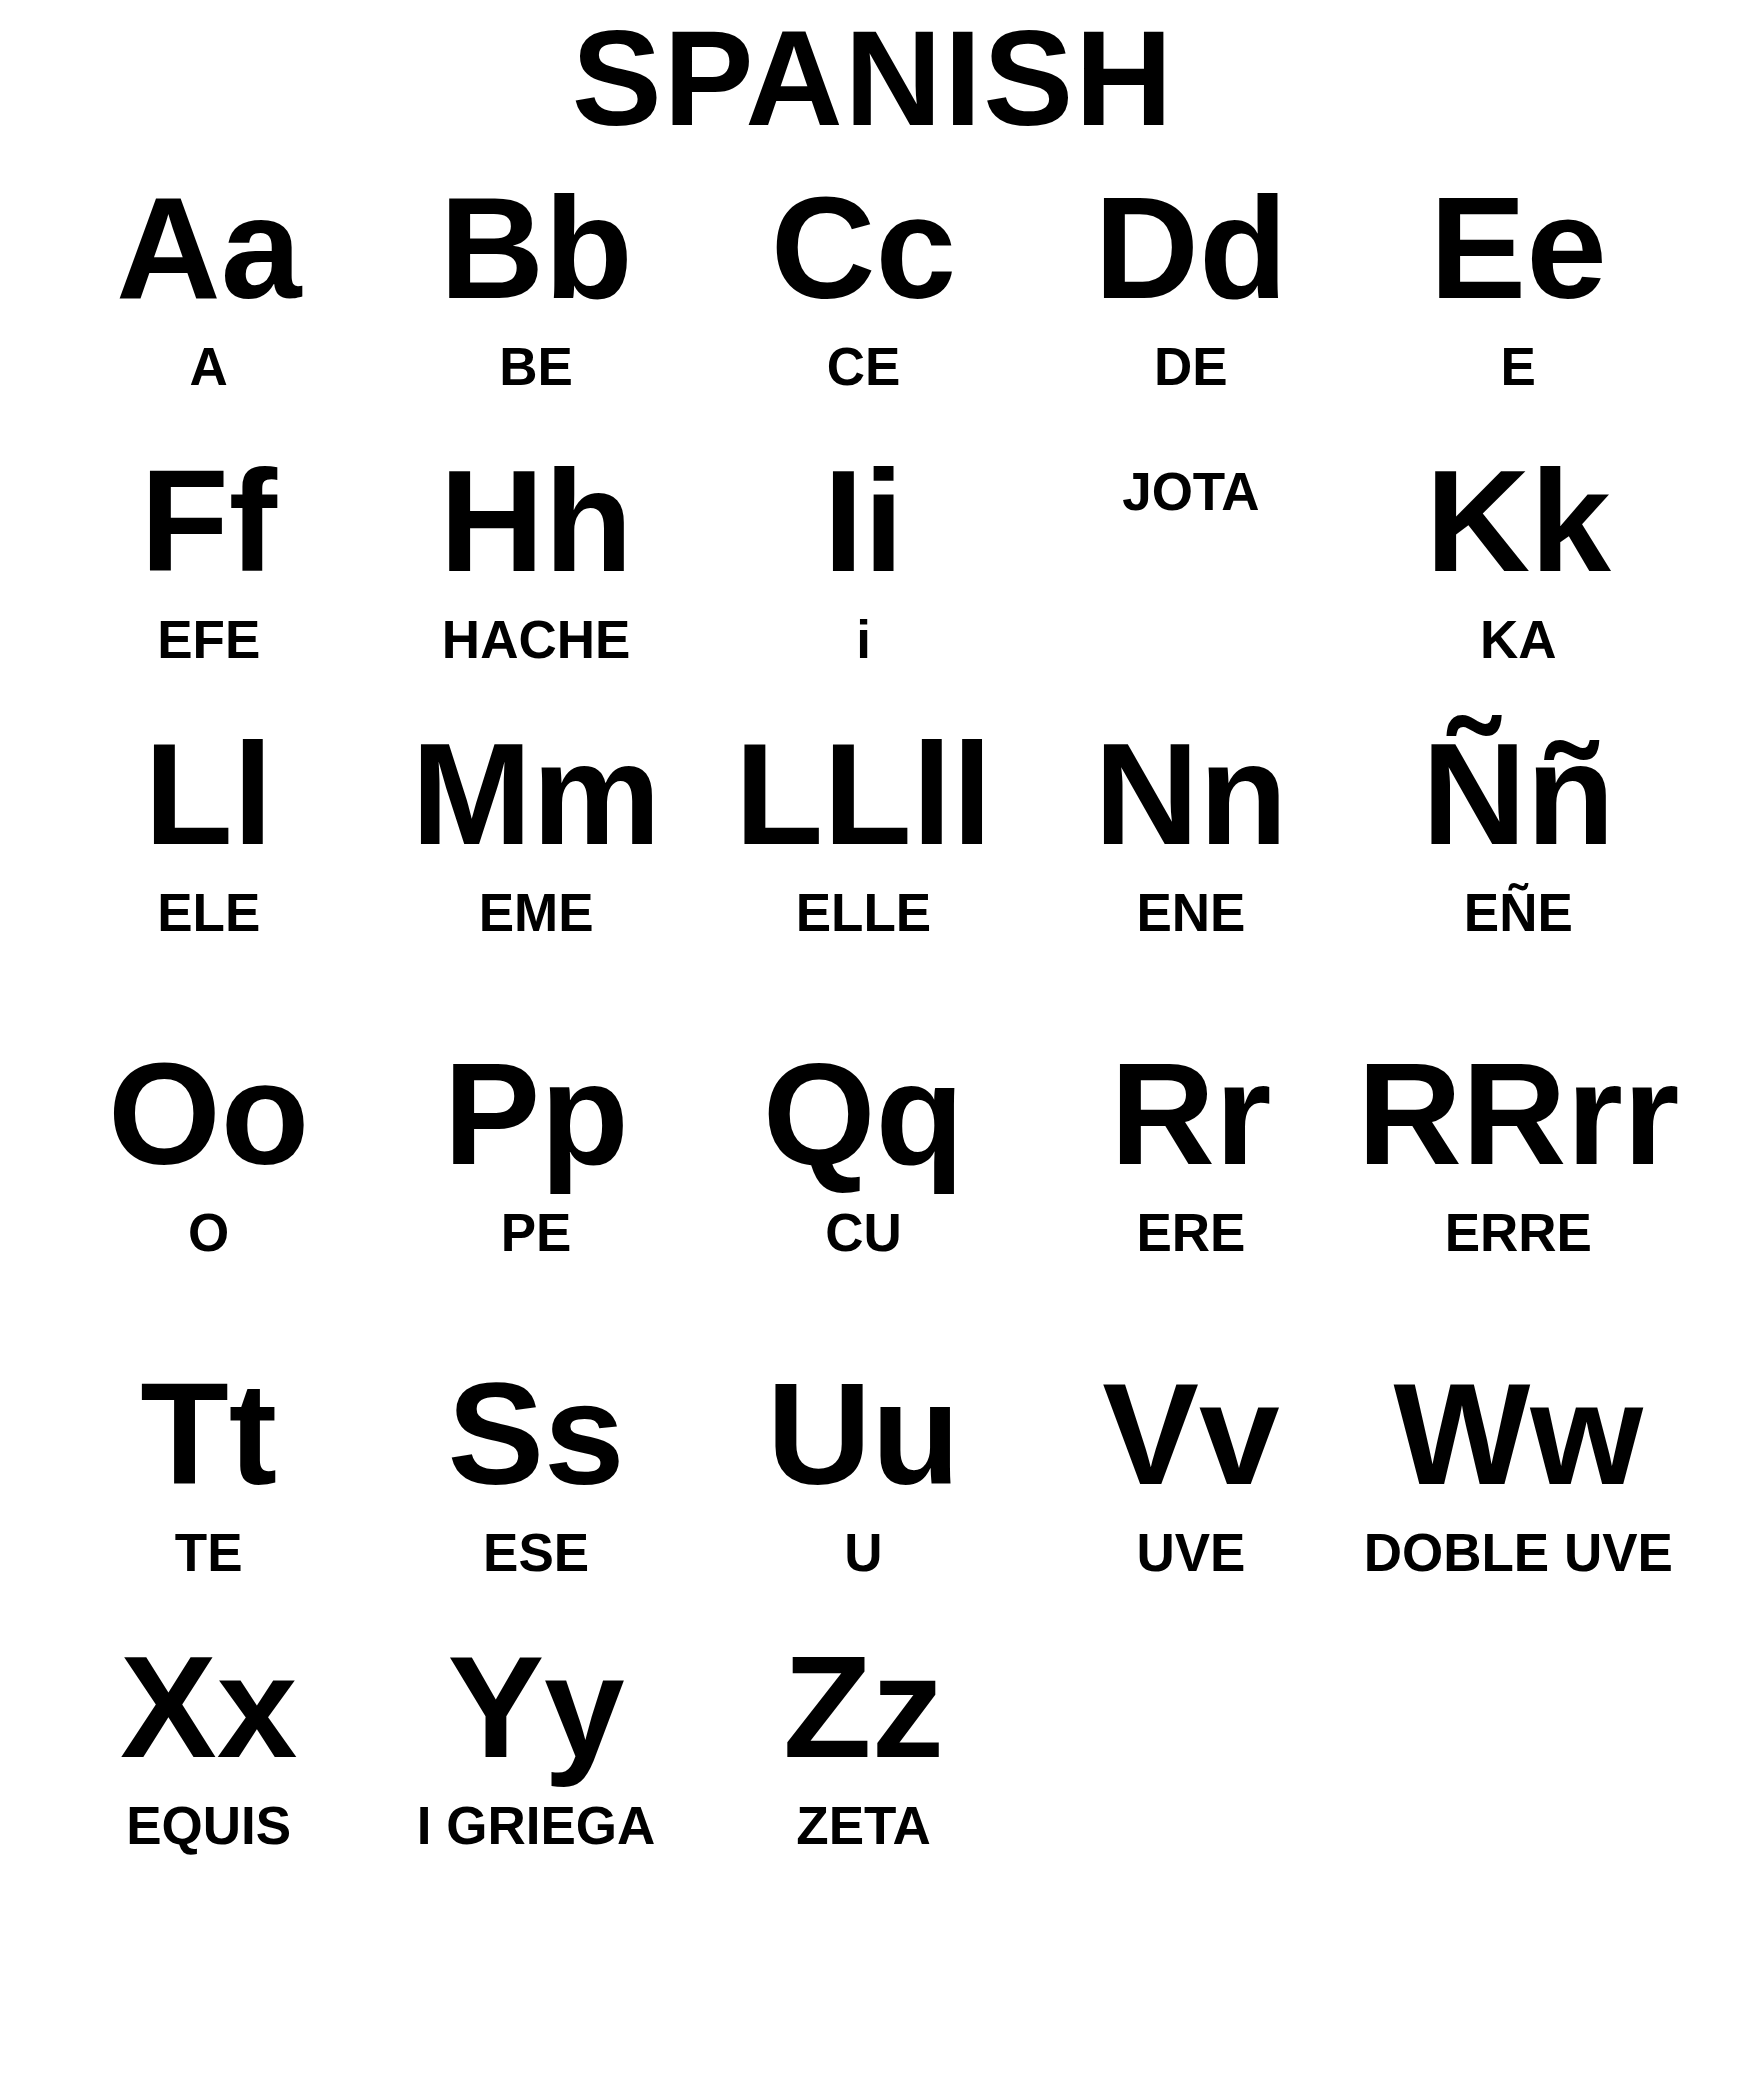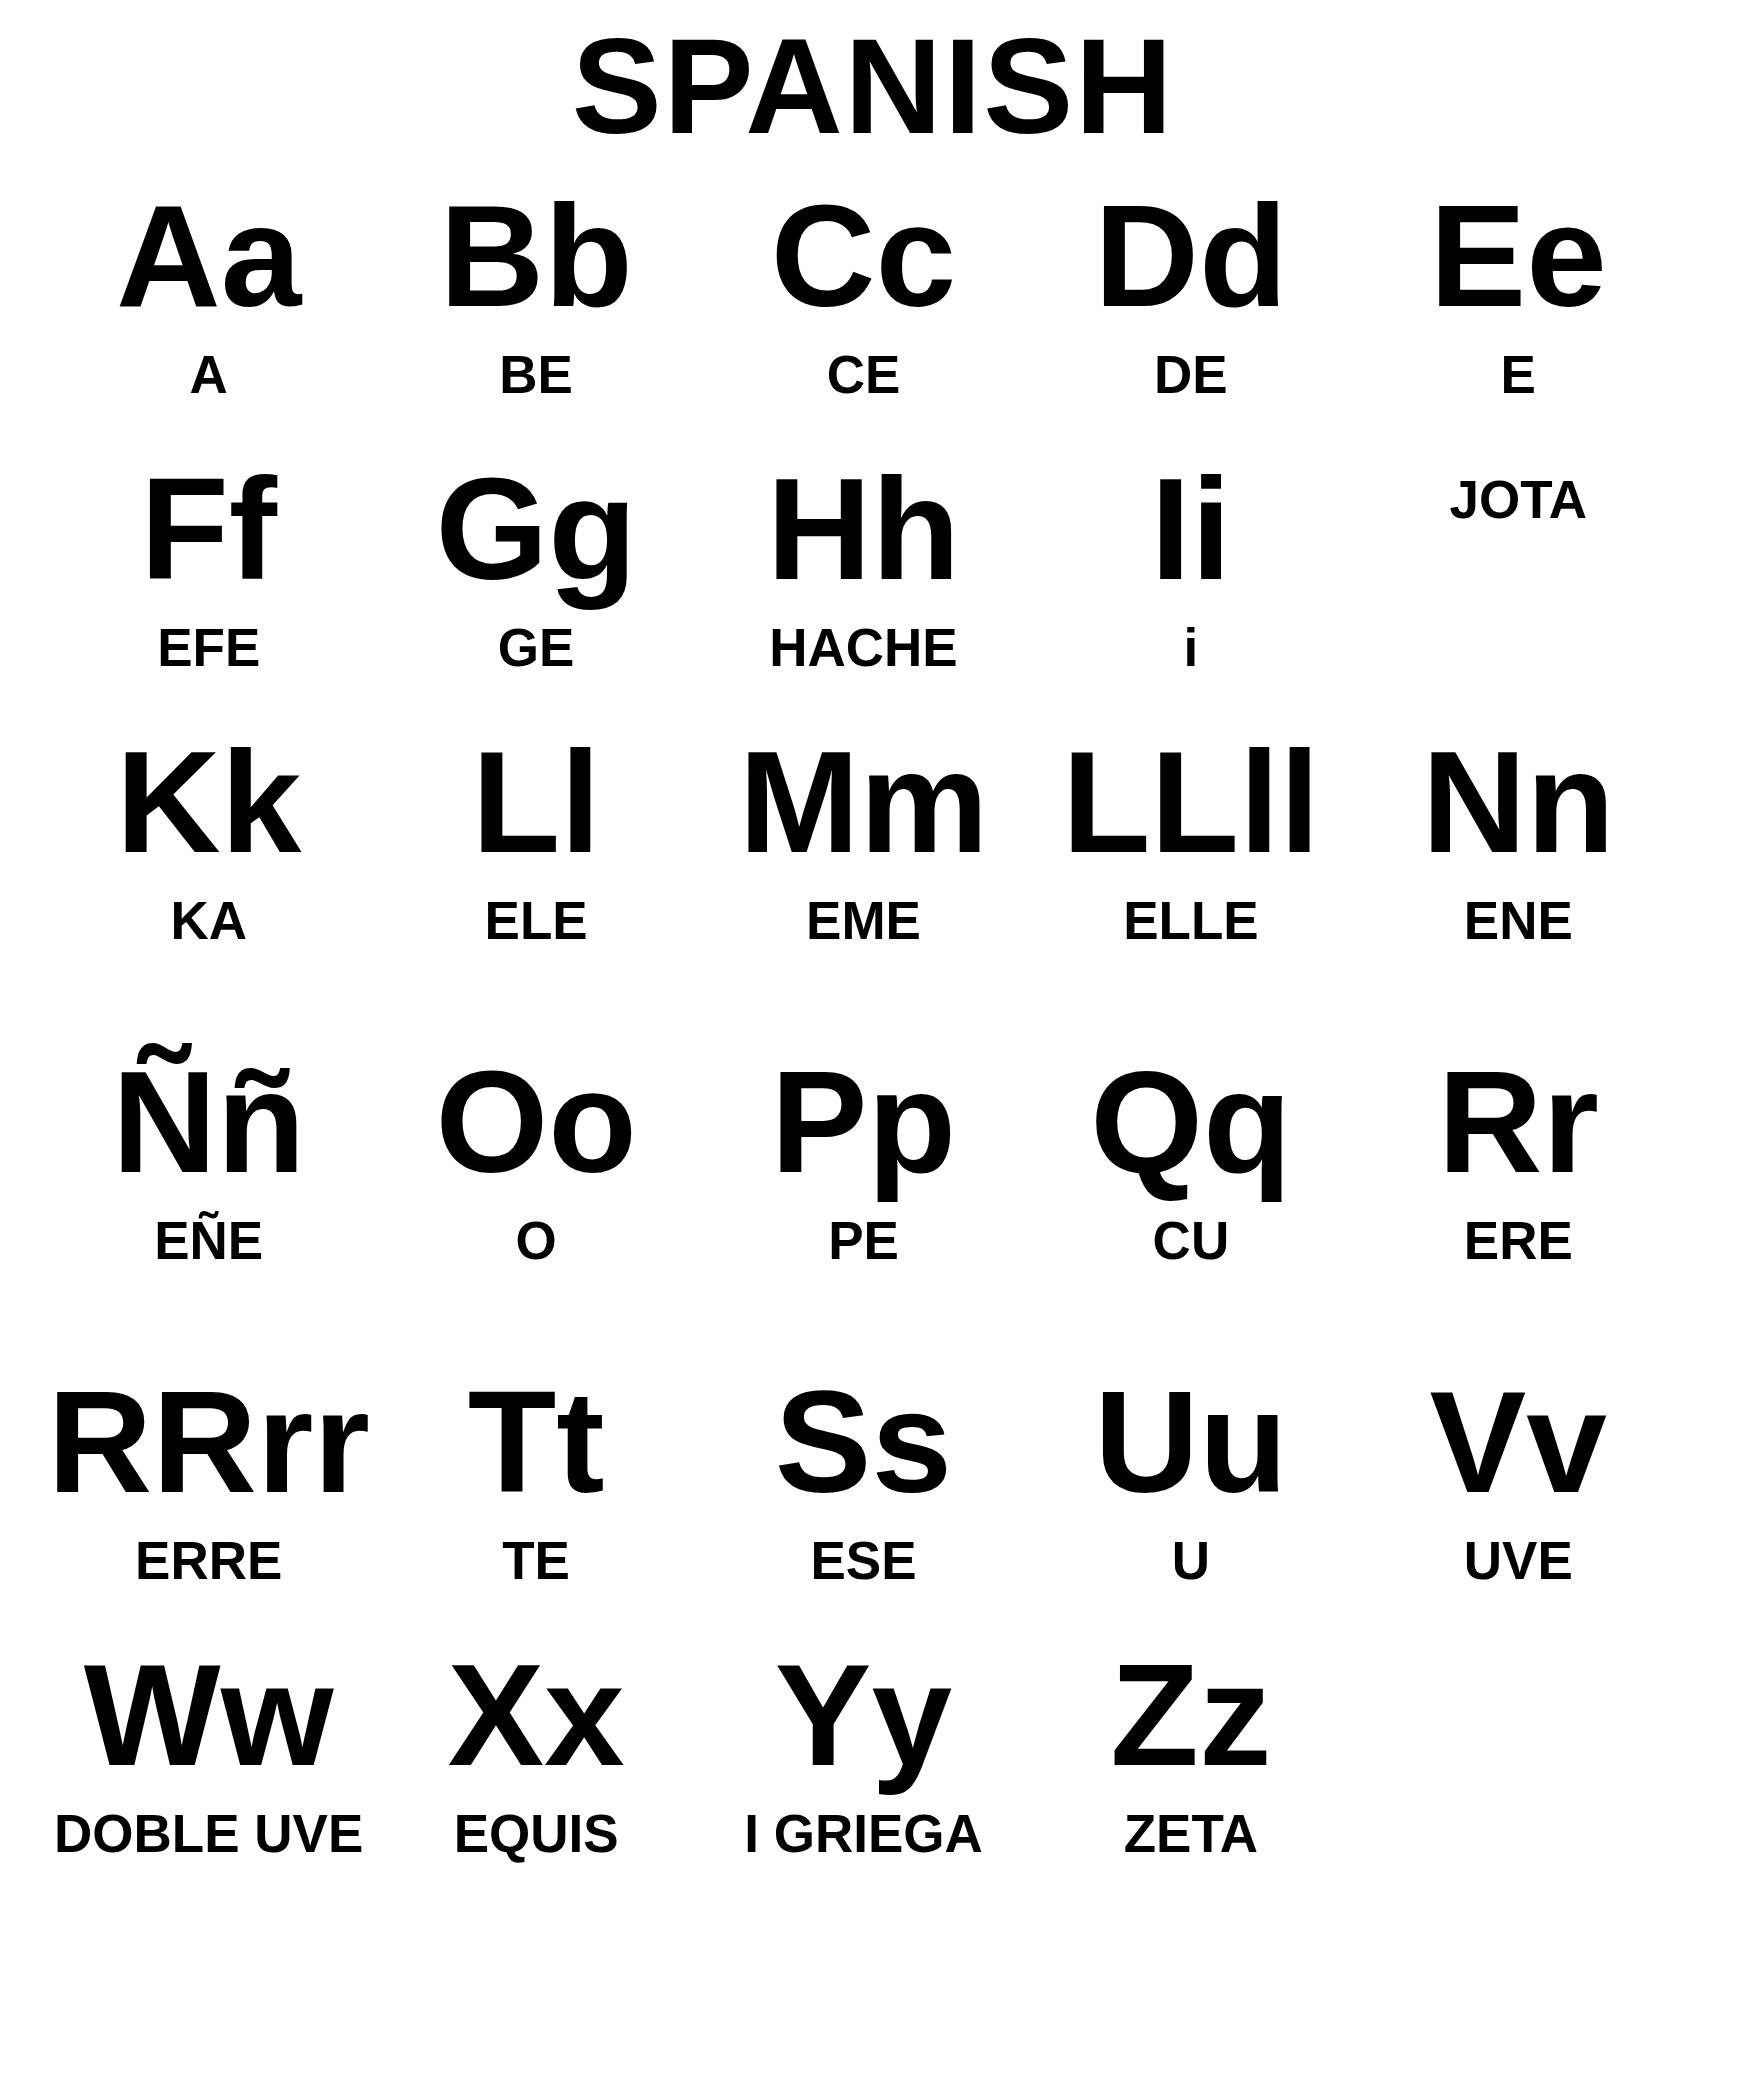--- a/index.html
+++ b/index.html
@@ -10,21 +10,21 @@
   }
   .poster {
     position: relative;
     width: 1746px;
     height: 2095px;
     background: #ffffff;
     color: #000000;
     overflow: hidden;
   }
   .poster-title {
-    margin: 16px;
+    margin: 8px;
     text-align: center;
     font-size: 135px;
     line-height: 1.05;
     font-weight: bold;
     letter-spacing: 1.8px;
     color: #000000;
   }
   .alphabet-grid {
     display: grid;
     grid-template-columns: repeat(5, 1fr);
@@ -79,24 +79,20 @@
       <div class="letter-name">DE</div>
     </div>
 
     <div class="alphabet-cell">
       <div class="letter-pair">Ee</div>
       <div class="letter-name">E</div>
     </div>
     <div class="alphabet-cell">
       <div class="letter-pair">Ff</div>
       <div class="letter-name">EFE</div>
-    </div>
-    <div class="alphabet-cell">
-      <div class="letter-pair">Gg</div>
-      <div class="letter-name">GE</div>
     </div>
     <div class="alphabet-cell">
       <div class="letter-pair">Hh</div>
       <div class="letter-name">HACHE</div>
     </div>
     <div class="alphabet-cell">
       <div class="letter-pair">Ii</div>
       <div class="letter-name">i</div>
     </div>
 

